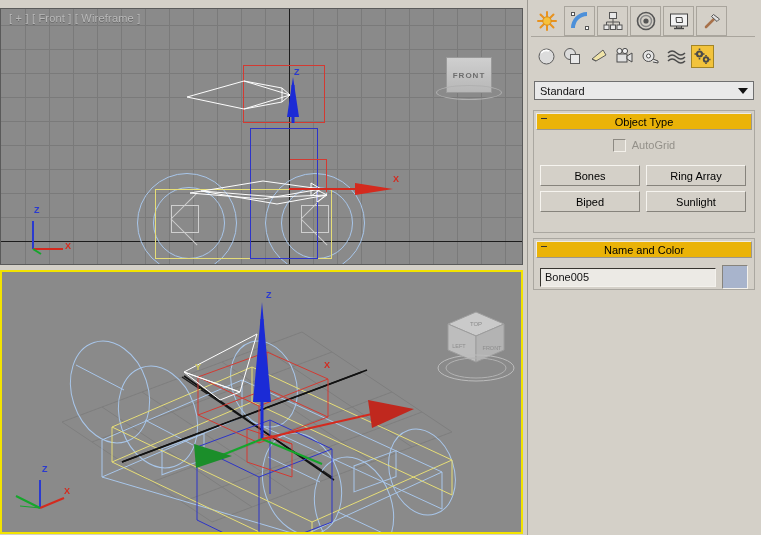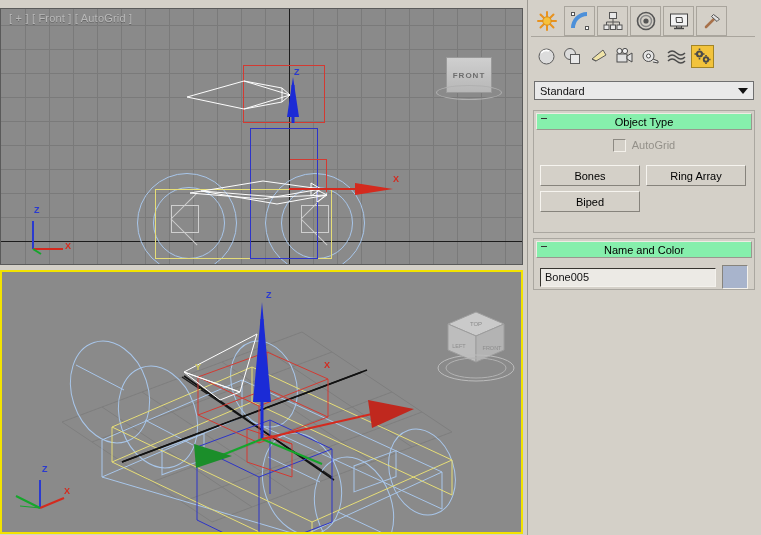--- a/index.html
+++ b/index.html
@@ -103,21 +103,21 @@
   .dropdown .darrow{
     width:20px;height:100%;display:flex;align-items:center;justify-content:center;
   }
   .caret{width:0;height:0;border-left:5px solid transparent;border-right:5px solid transparent;border-top:6px solid #111;}
 
   .rollout{
     position:absolute;left:5px;width:222px;
     border:1px solid #aaa7a0;background:#d4d0c8;box-sizing:border-box;
   }
   .roll-head{
-    height:15px;margin:2px;background:#86efac;
+    height:15px;margin:2px;background:#eab308;
     border-top:1px solid #eeebe4;border-left:1px solid #eeebe4;
     border-right:1px solid #9a978f;border-bottom:1px solid #9a978f;
     display:flex;align-items:center;justify-content:center;position:relative;
     font-size:11px;color:#000;
   }
   .roll-head .minus{position:absolute;left:4px;top:4px;width:6px;height:1px;background:#333;}
   .roll-body{padding:4px 6px 7px 6px;}
 
   .autogrid-row{display:flex;align-items:center;justify-content:center;gap:6px;height:18px;margin-bottom:11px;}
   .chk{width:11px;height:11px;background:#d4d0c8;
@@ -254,21 +254,21 @@
       <div class="tripod" style="left:18px;top:198px;">
         <svg width="54" height="50" style="overflow:visible">
           <line x1="14" y1="42" x2="14" y2="14" stroke="#2a3ad0" stroke-width="2"></line>
           <line x1="14" y1="42" x2="44" y2="42" stroke="#d42a1e" stroke-width="2"></line>
           <line x1="14" y1="42" x2="22" y2="47" stroke="#15a62b" stroke-width="2"></line>
         </svg>
         <span class="axis-lbl" style="left:15px;top:-2px;color:#2a3ad0;">Z</span>
         <span class="axis-lbl" style="left:46px;top:34px;color:#d42a1e;">X</span>
       </div>
 
-      <div class="vp-label">[ + ] [ Front ] [ AutoGrid ]</div>
+      <div class="vp-label">[ + ] [ Front ] [ Wireframe ]</div>
     </div>
   </div>
 
   <div class="vp" id="vp-persp" style="left:0px;top:270px;width:523px;height:264px;border:2px solid #f2e300;box-sizing:border-box;">
     <div class="vp-inner" style="background:#8a8a8a;">
 
       <div style="position:absolute;left:0;top:0;width:100%;height:100%;">
         <svg width="519" height="260" style="position:absolute;left:0;top:0;">
           <g stroke="#7e7e7e" stroke-width="1" fill="none">
             <line x1="60" y1="150" x2="300" y2="60"></line>
@@ -541,20 +541,21 @@
       </div>
       <div class="roll-body">
         <div class="autogrid-row">
           <span class="chk"></span>
           <span class="autogrid-lbl">AutoGrid</span>
         </div>
         <div class="btn-grid">
           <div class="objbtn">Bones</div>
           <div class="objbtn">Ring Array</div>
           <div class="objbtn">Biped</div>
+          <div class="objbtn">Sunlight</div>
         </div>
       </div>
     </div>
 
     <div class="rollout" style="top:238px;height:52px;">
       <div class="roll-head">
         <span class="minus"></span>
         <span>Name and Color</span>
       </div>
       <div class="roll-body" style="padding:3px 5px 5px 5px;">

